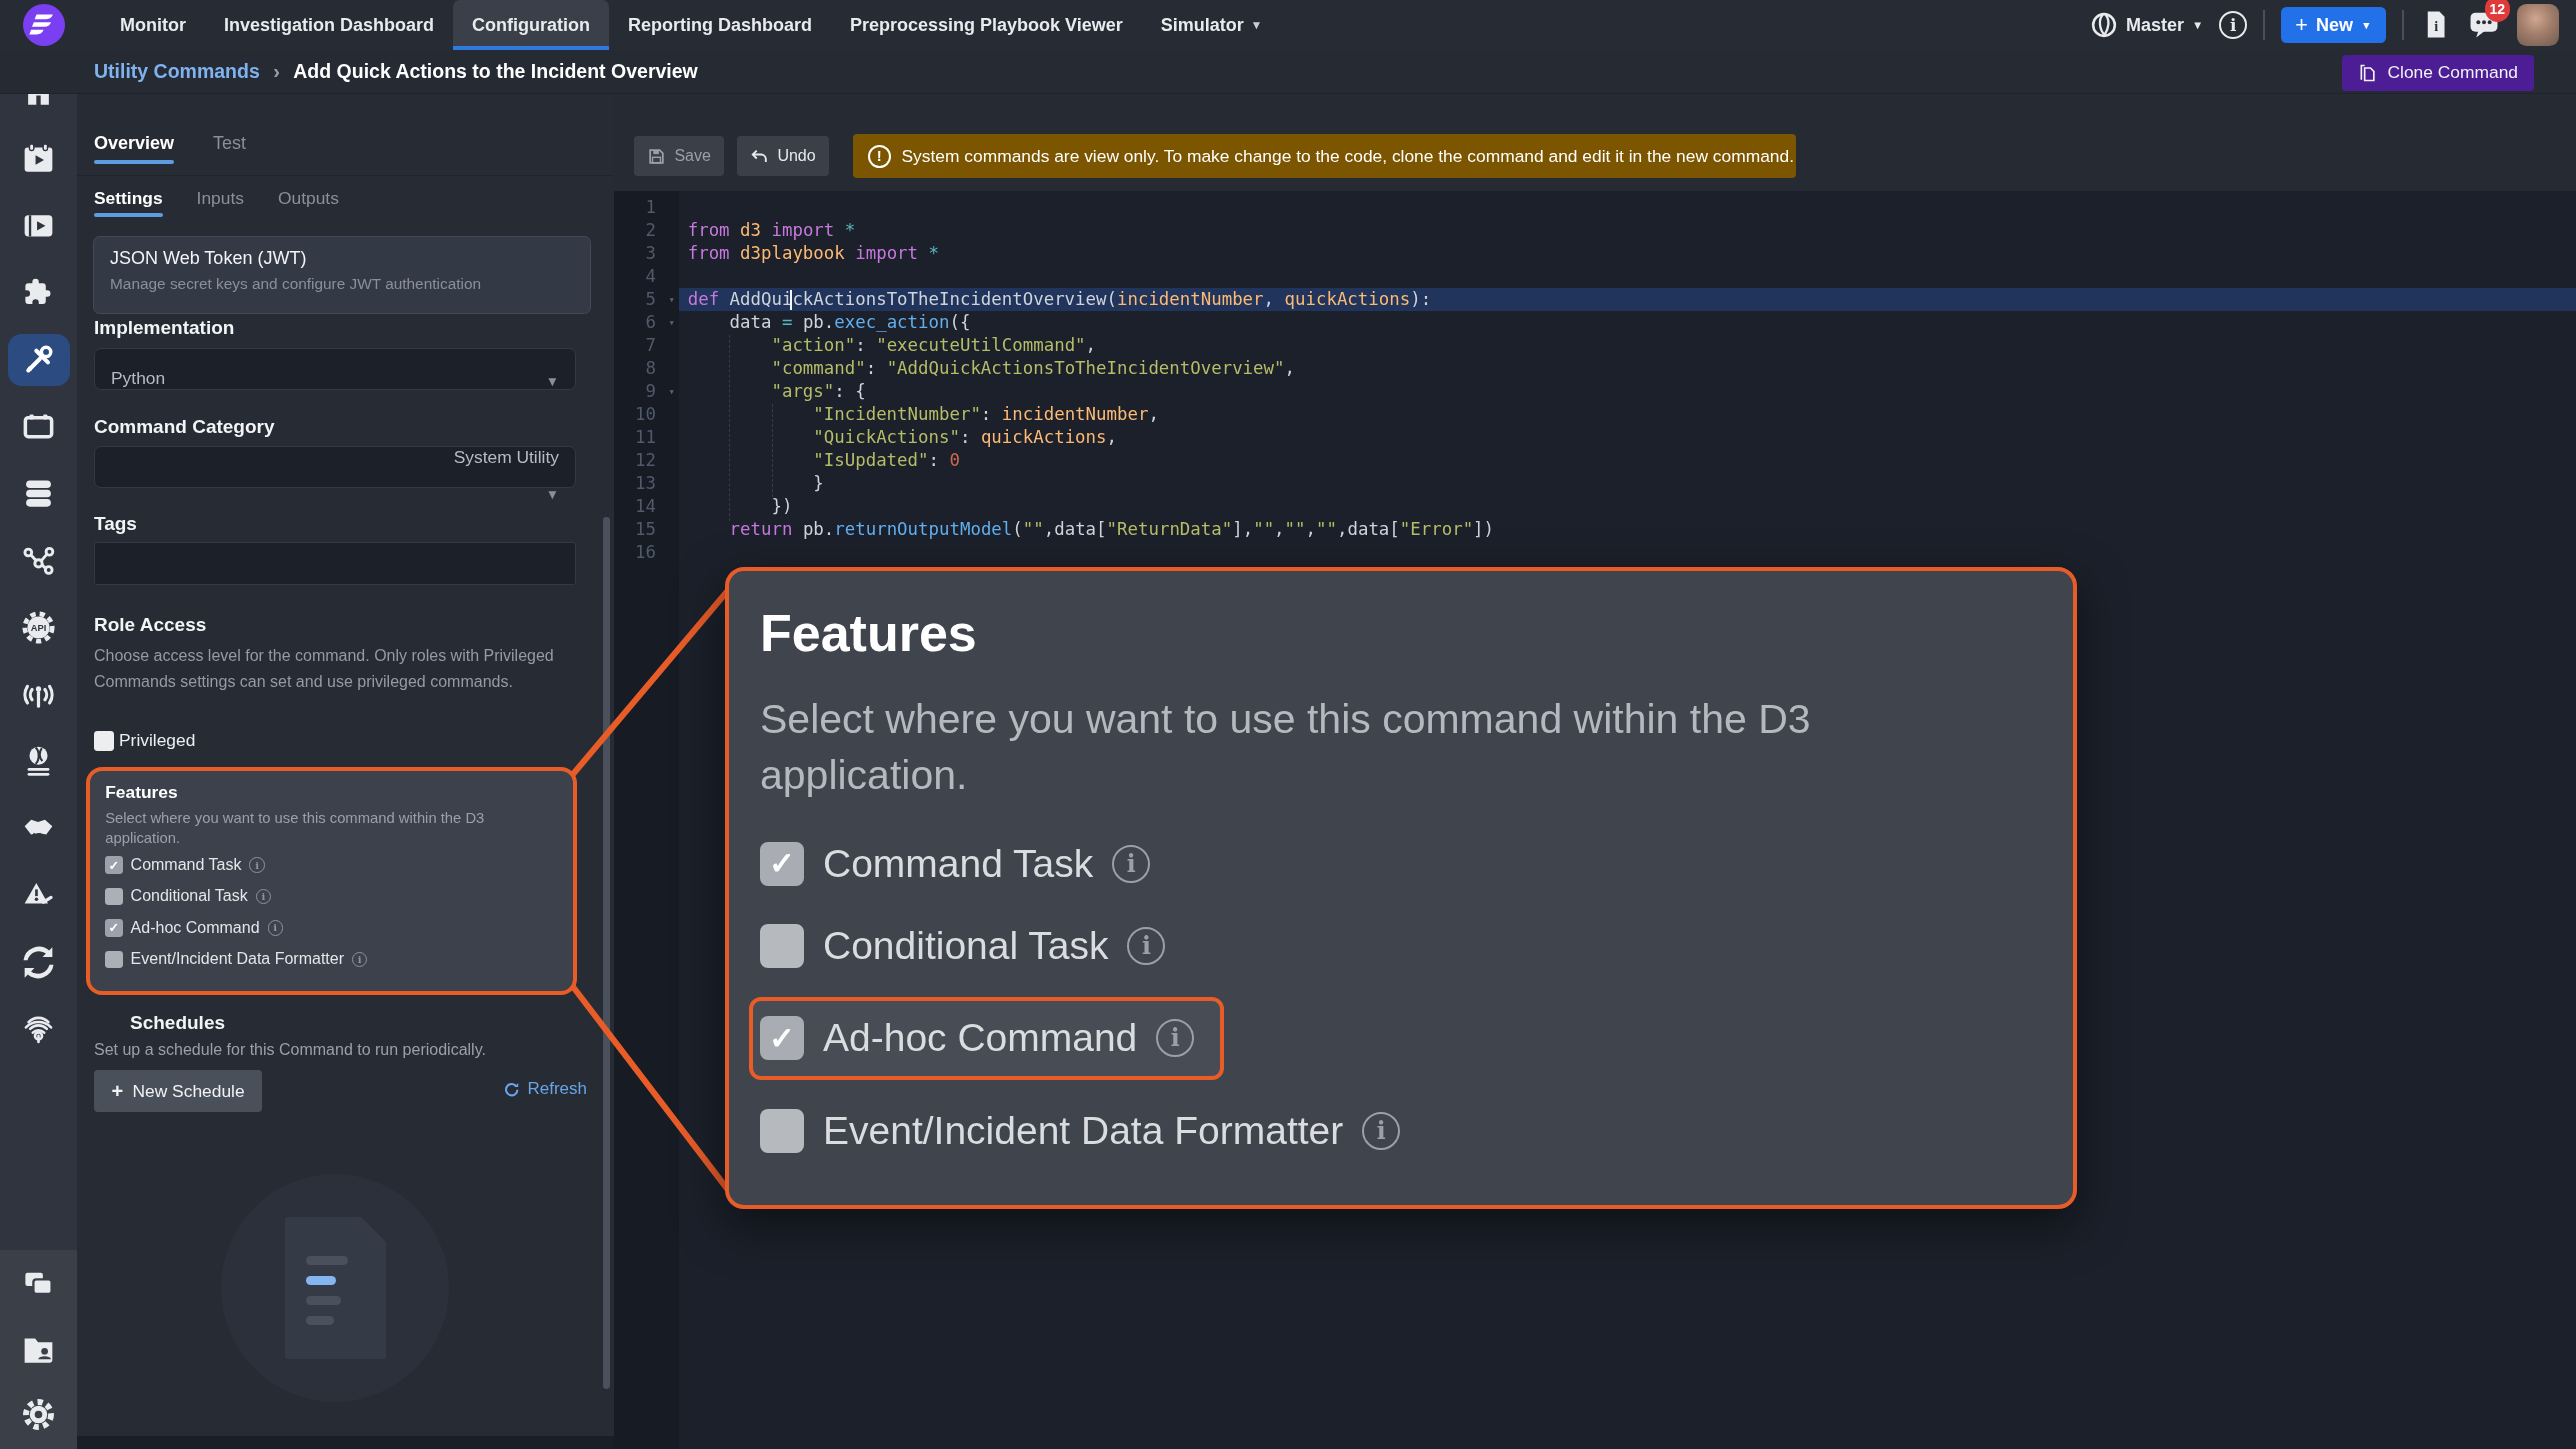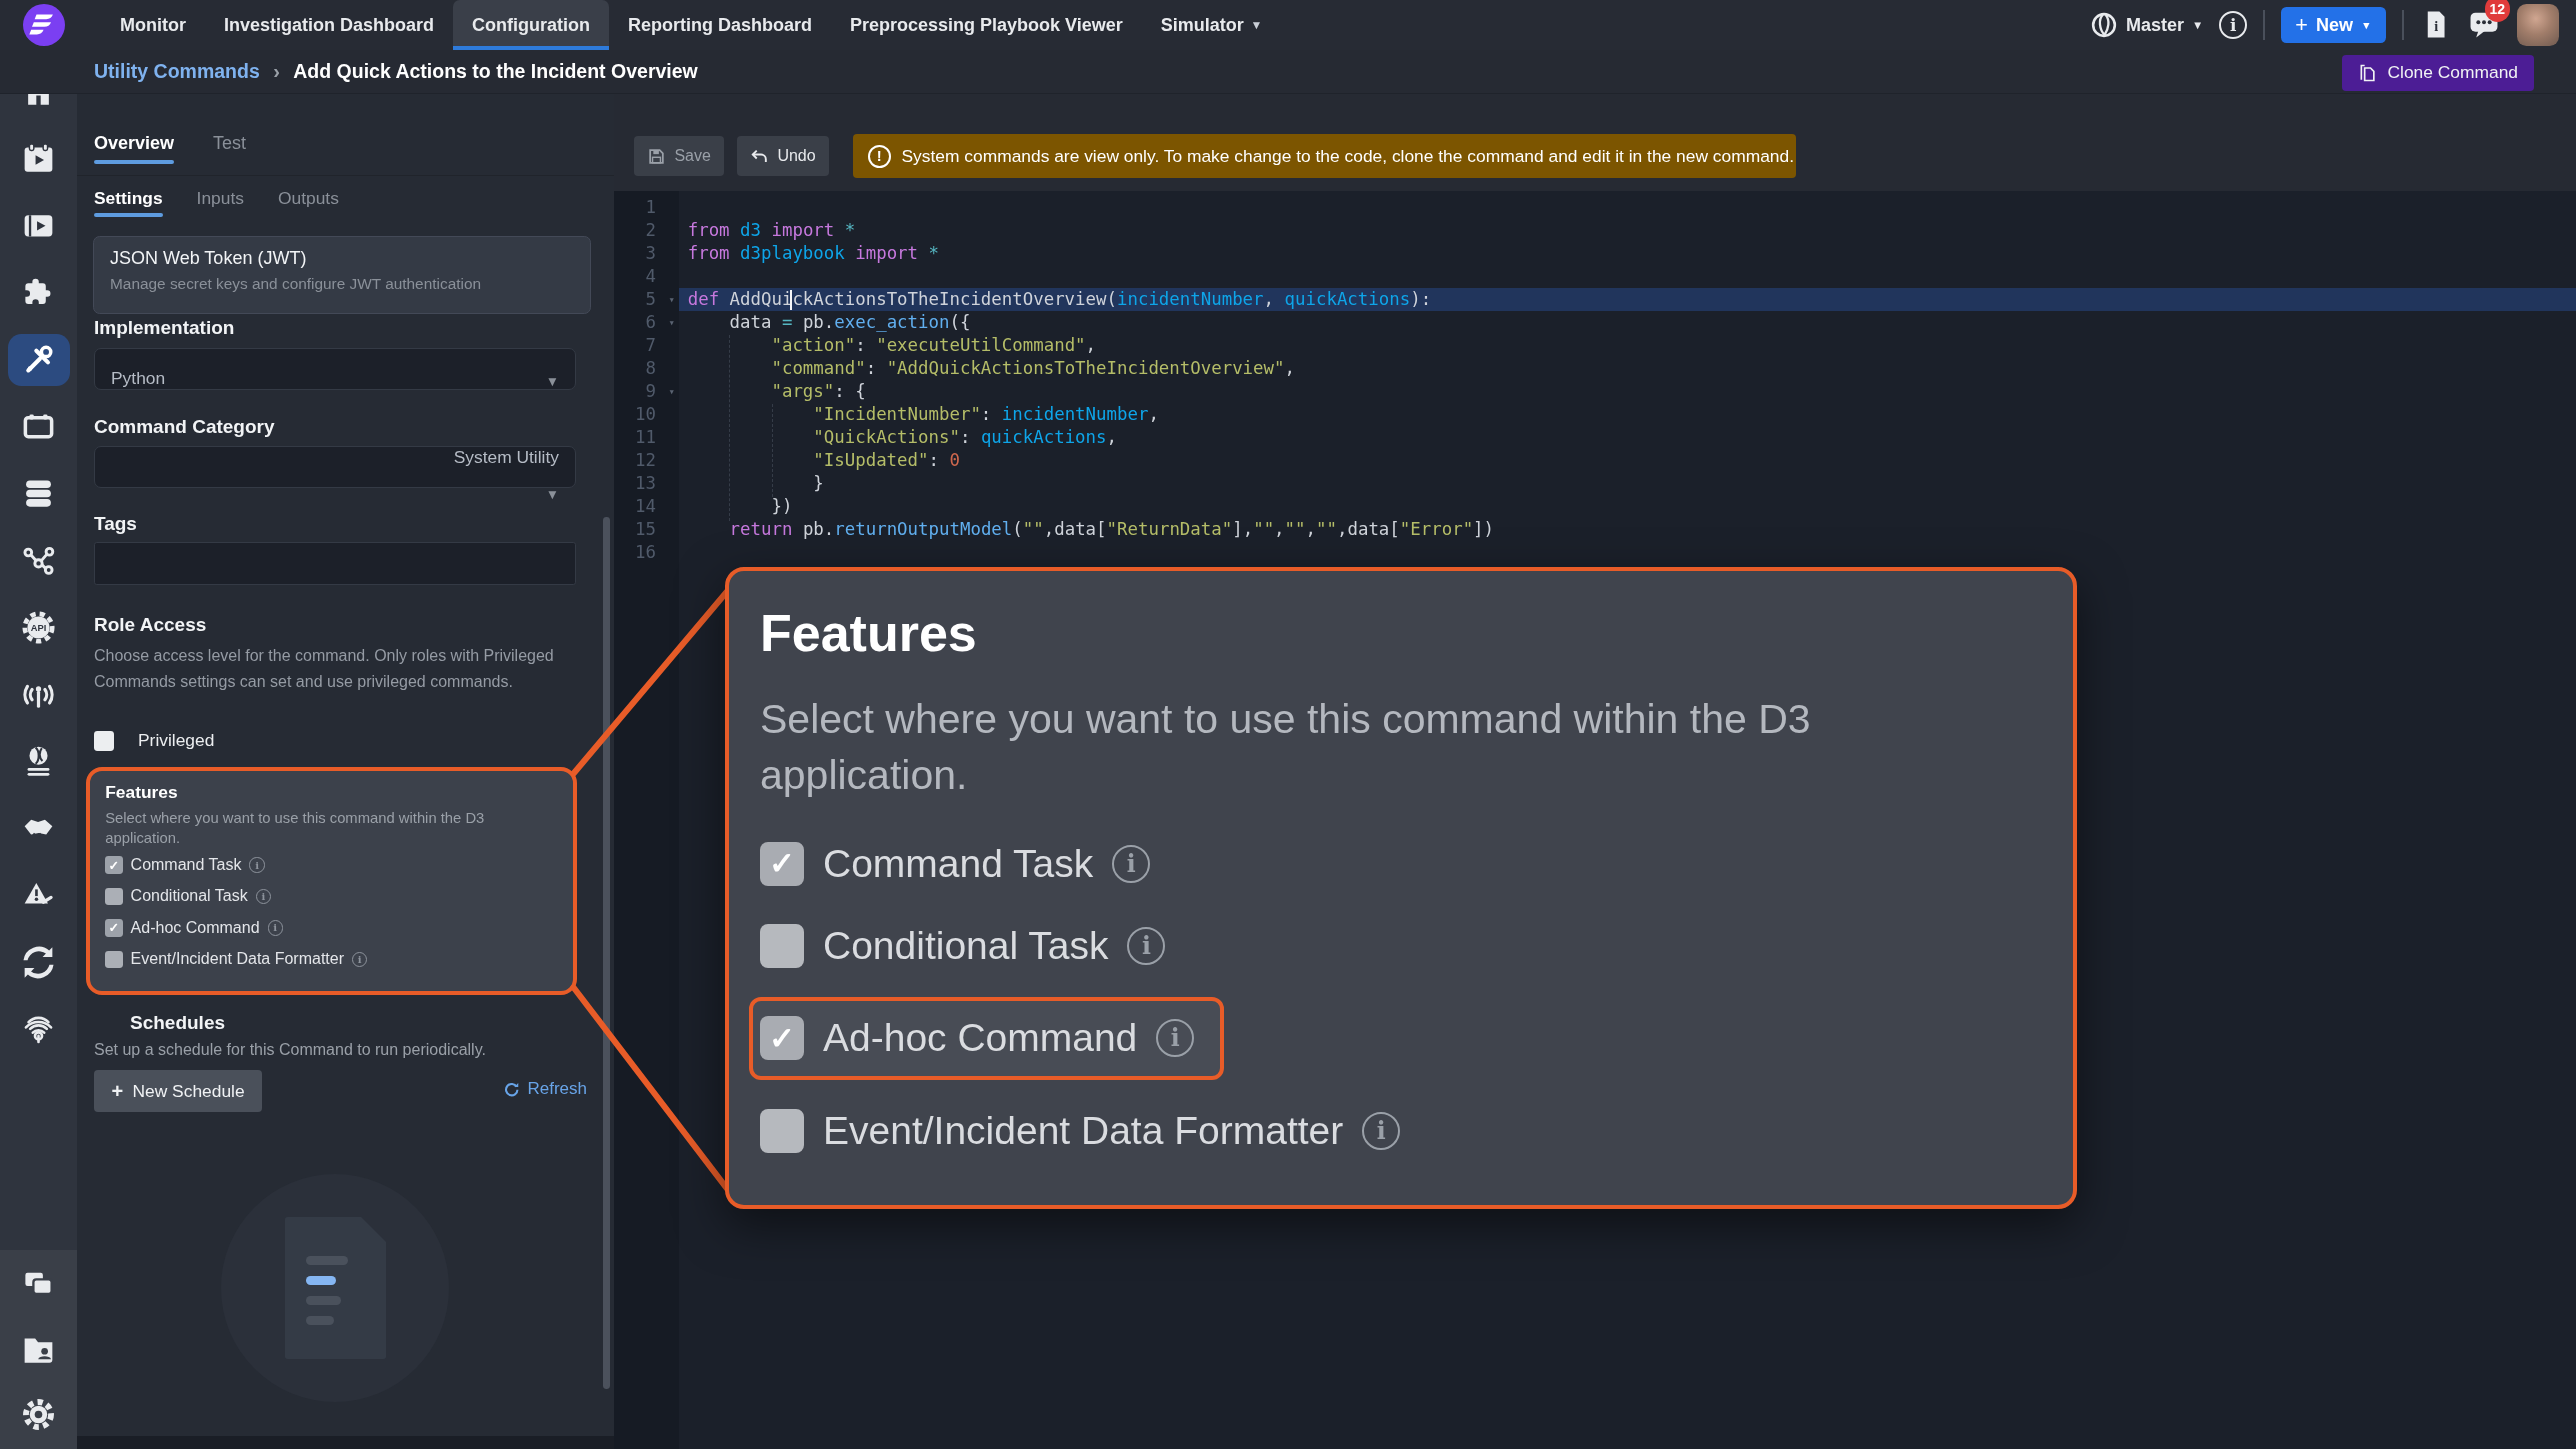--- a/index.html
+++ b/index.html
@@ -64,21 +64,21 @@
 
   .cb { border-radius:3.4px; display:flex; align-items:center; justify-content:center; color:#fff; flex:none; }
   .cb::after { content:""; }
   .cb.checked::after { content:"✓"; font-weight:700; }
   .cb-sm { width:17.4px; height:17.4px; background:#abafb6; font-size:12.7px; }
   .cb-sm.checked { background:#9da2aa; }
   .cb-priv { width:20px; height:20px; background:#eceef0; border-radius:3.4px; flex:none; }
   .checkrow { display:flex; align-items:center; gap:8px; }
   .checkrow .lbl { font-size:16px; color:#e4e6ea; }
   .info-sm { width:15.4px; height:15.4px; border:1.3px solid #8d939c; border-radius:50%; color:#8d939c; font-size:10px; font-weight:700; font-family:"DejaVu Serif",serif; display:flex; align-items:center; justify-content:center; flex:none; }
-  .priv-row { position:absolute; left:17px; display:flex; align-items:center; gap:24px; }
+  .priv-row { position:absolute; left:17px; display:flex; align-items:center; gap:5px; }
   .priv-row .lbl { font-size:17.4px; color:#eceef0; }
 
   .features-box { position:absolute; left:9.4px; top:673px; width:491px; height:228px; background:#3c414b; border:4px solid #e85c28; border-radius:16px; padding:10.7px 14.8px; }
   .features-box h3 { font-size:17.4px; color:#ffffff; }
   .features-box .fdesc { font-size:14.8px; line-height:20px; color:#9aa0a8; margin-top:5.4px; }
   .features-box .frows { margin-top:8px; display:flex; flex-direction:column; gap:13.4px; }
 
   .sched-title { position:absolute; left:17px; top:918px; font-size:19px; font-weight:700; color:#f2f4f6;margin-left:36px; }
   .sched-desc { position:absolute; left:17px; top:947px; font-size:16px; color:#9aa0a8; }
   .btn-newsched { position:absolute; left:17px; top:976px; height:42px; display:flex; align-items:center; gap:9.4px; background:#4a505a; border-radius:4px; padding:0 17.4px; font-size:17.4px; color:#f0f2f4; cursor:pointer; }
@@ -105,21 +105,21 @@
   .warn-text { font-size:17.4px; color:#ffffff; white-space:nowrap; }
 
   .editor { position:absolute; left:0; top:97px; right:0; bottom:0; display:flex; font-family:"DejaVu Sans Mono",monospace; }
   .gutter { width:65px; background:#161b24; padding-top:5.4px; flex:none; }
   .gut-line { position:relative; height:23px; line-height:23px; font-size:17.4px; color:#505a6a; text-align:right; padding-right:23px; }
   .gut-line .arr { position:absolute; right:4px; top:0; font-size:10.7px; color:#5a6372; }
   .codearea { flex:1; background:#1b202a; padding-top:5.4px; position:relative; }
   .code-line { position:relative; height:23px; line-height:23px; font-size:17.4px; padding-left:8.7px; white-space:pre; }
   .code-line.active { background:#21355c; }
   .cursor { position:absolute; left:111px; top:2px; width:2px; height:19.5px; background:#f5f6f8; }
-  .tk-k { color:#c678dd; } .tk-v { color:#0ea5e9; } .tk-f { color:#61afef; }
+  .tk-k { color:#c678dd; } .tk-v { color:#fdba74; } .tk-f { color:#61afef; }
   .tk-s { color:#b5bd68; } .tk-n { color:#d0684e; } .tk-o { color:#56b6c2; } .tk-w { color:#cfd3da; }
   .indent-guide { position:absolute; border-left:0.7px dashed #353c48; }
 
   
   .connector { position:absolute; left:0; top:0; width:2576px; height:1449px; z-index:6; pointer-events:none; }
   .popup { position:absolute; left:725px; top:567px; width:1352px; height:642px; background:#40444d; border:4.7px solid #e85c28; border-radius:19px; box-shadow:0 16px 47px rgba(0,0,0,.5); z-index:7; padding:32px 0 0 31px; }
   .popup h1 { font-size:52px; font-weight:700; color:#ffffff; }
   .popup .pdesc { margin-top:28px; width:1221px; font-size:41px; line-height:56px; color:#b4b8bf; }
   .popup .prows { margin-top:29.5px; display:flex; flex-direction:column; gap:20px; }
   .prow { display:flex; align-items:center; gap:19px; height:62px; }

